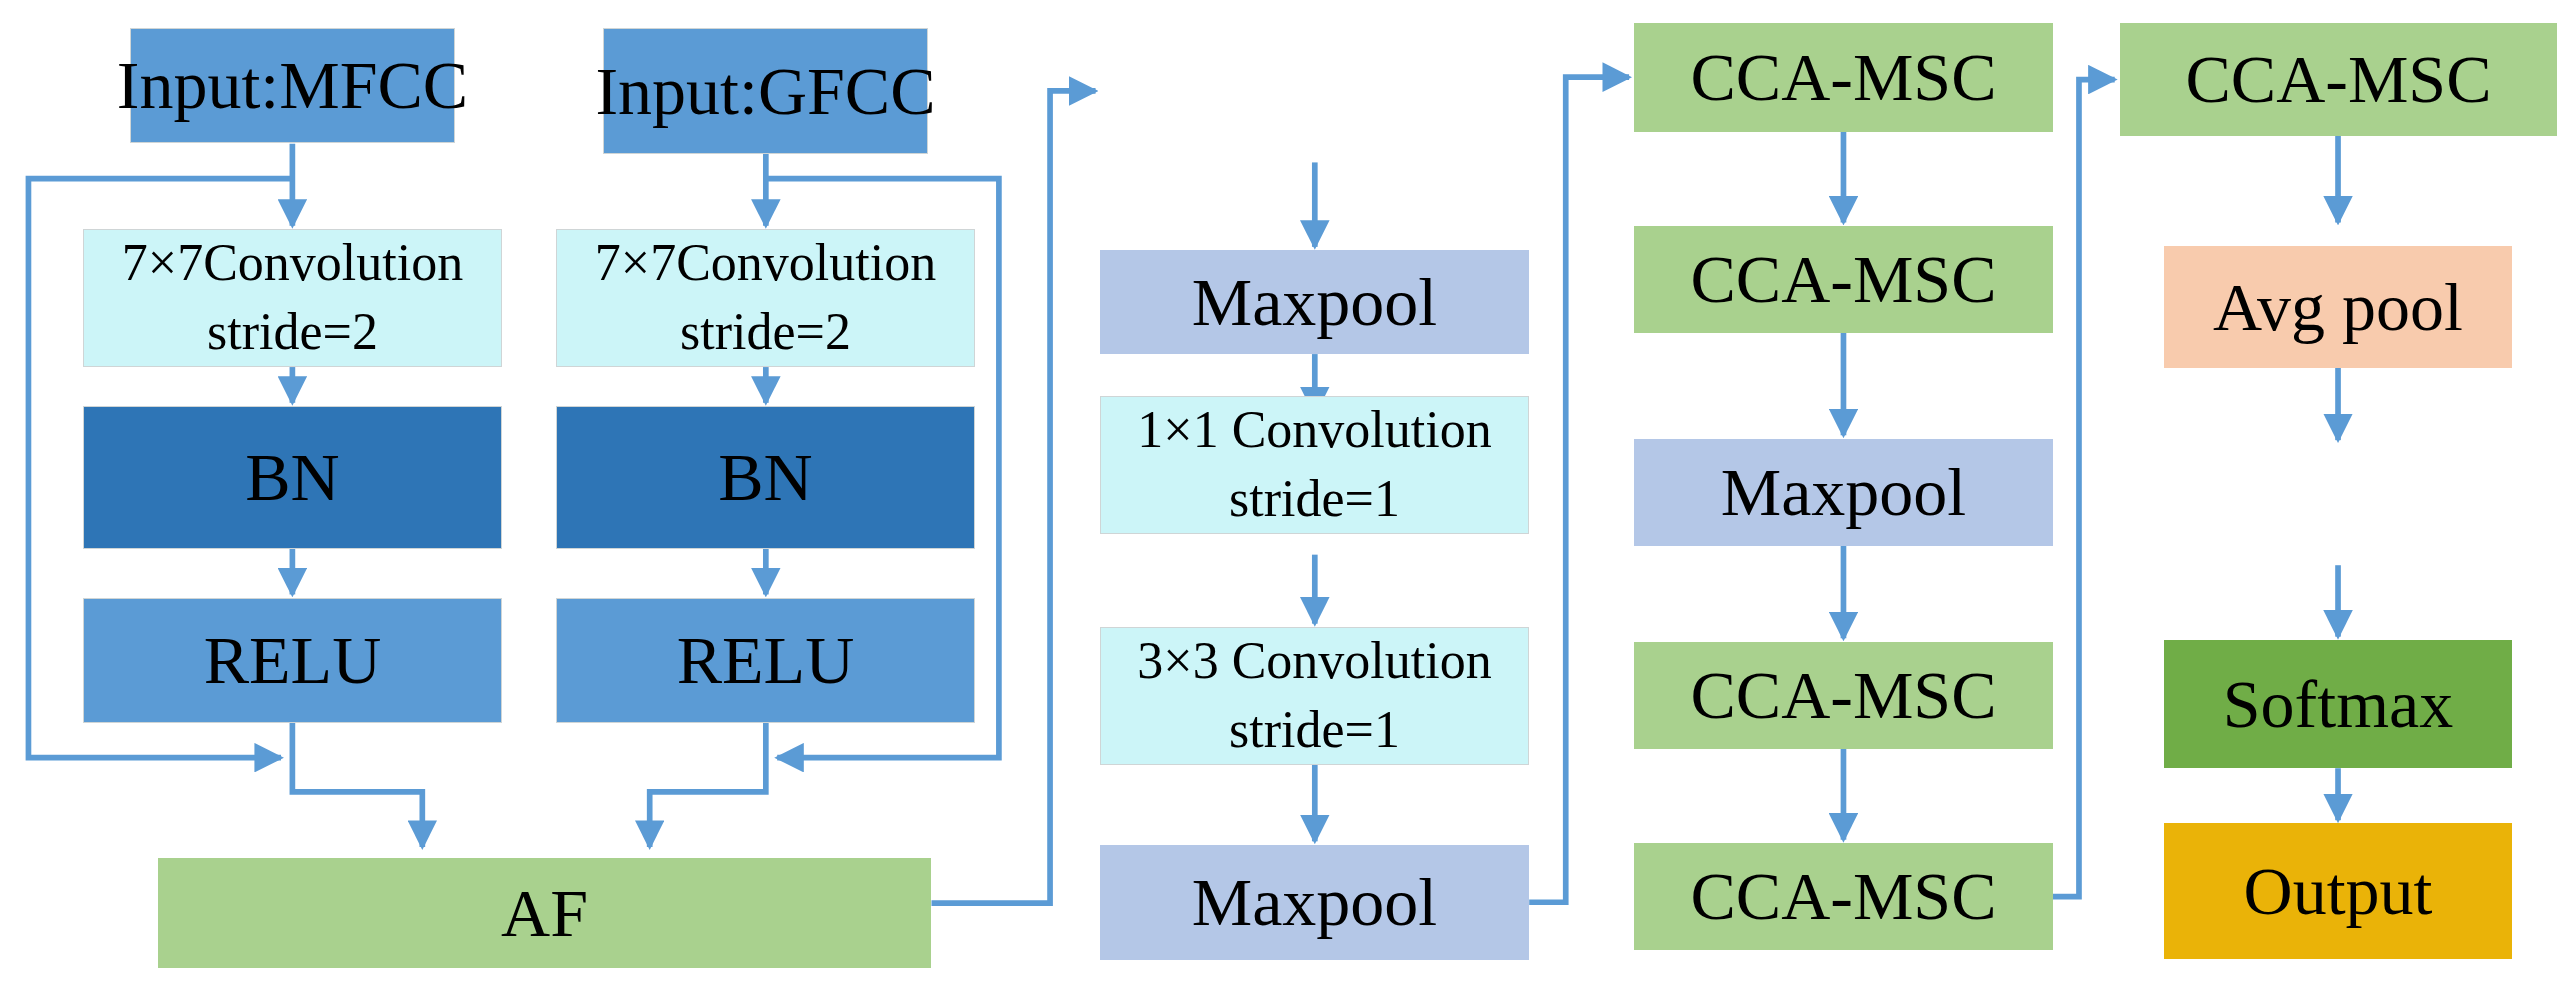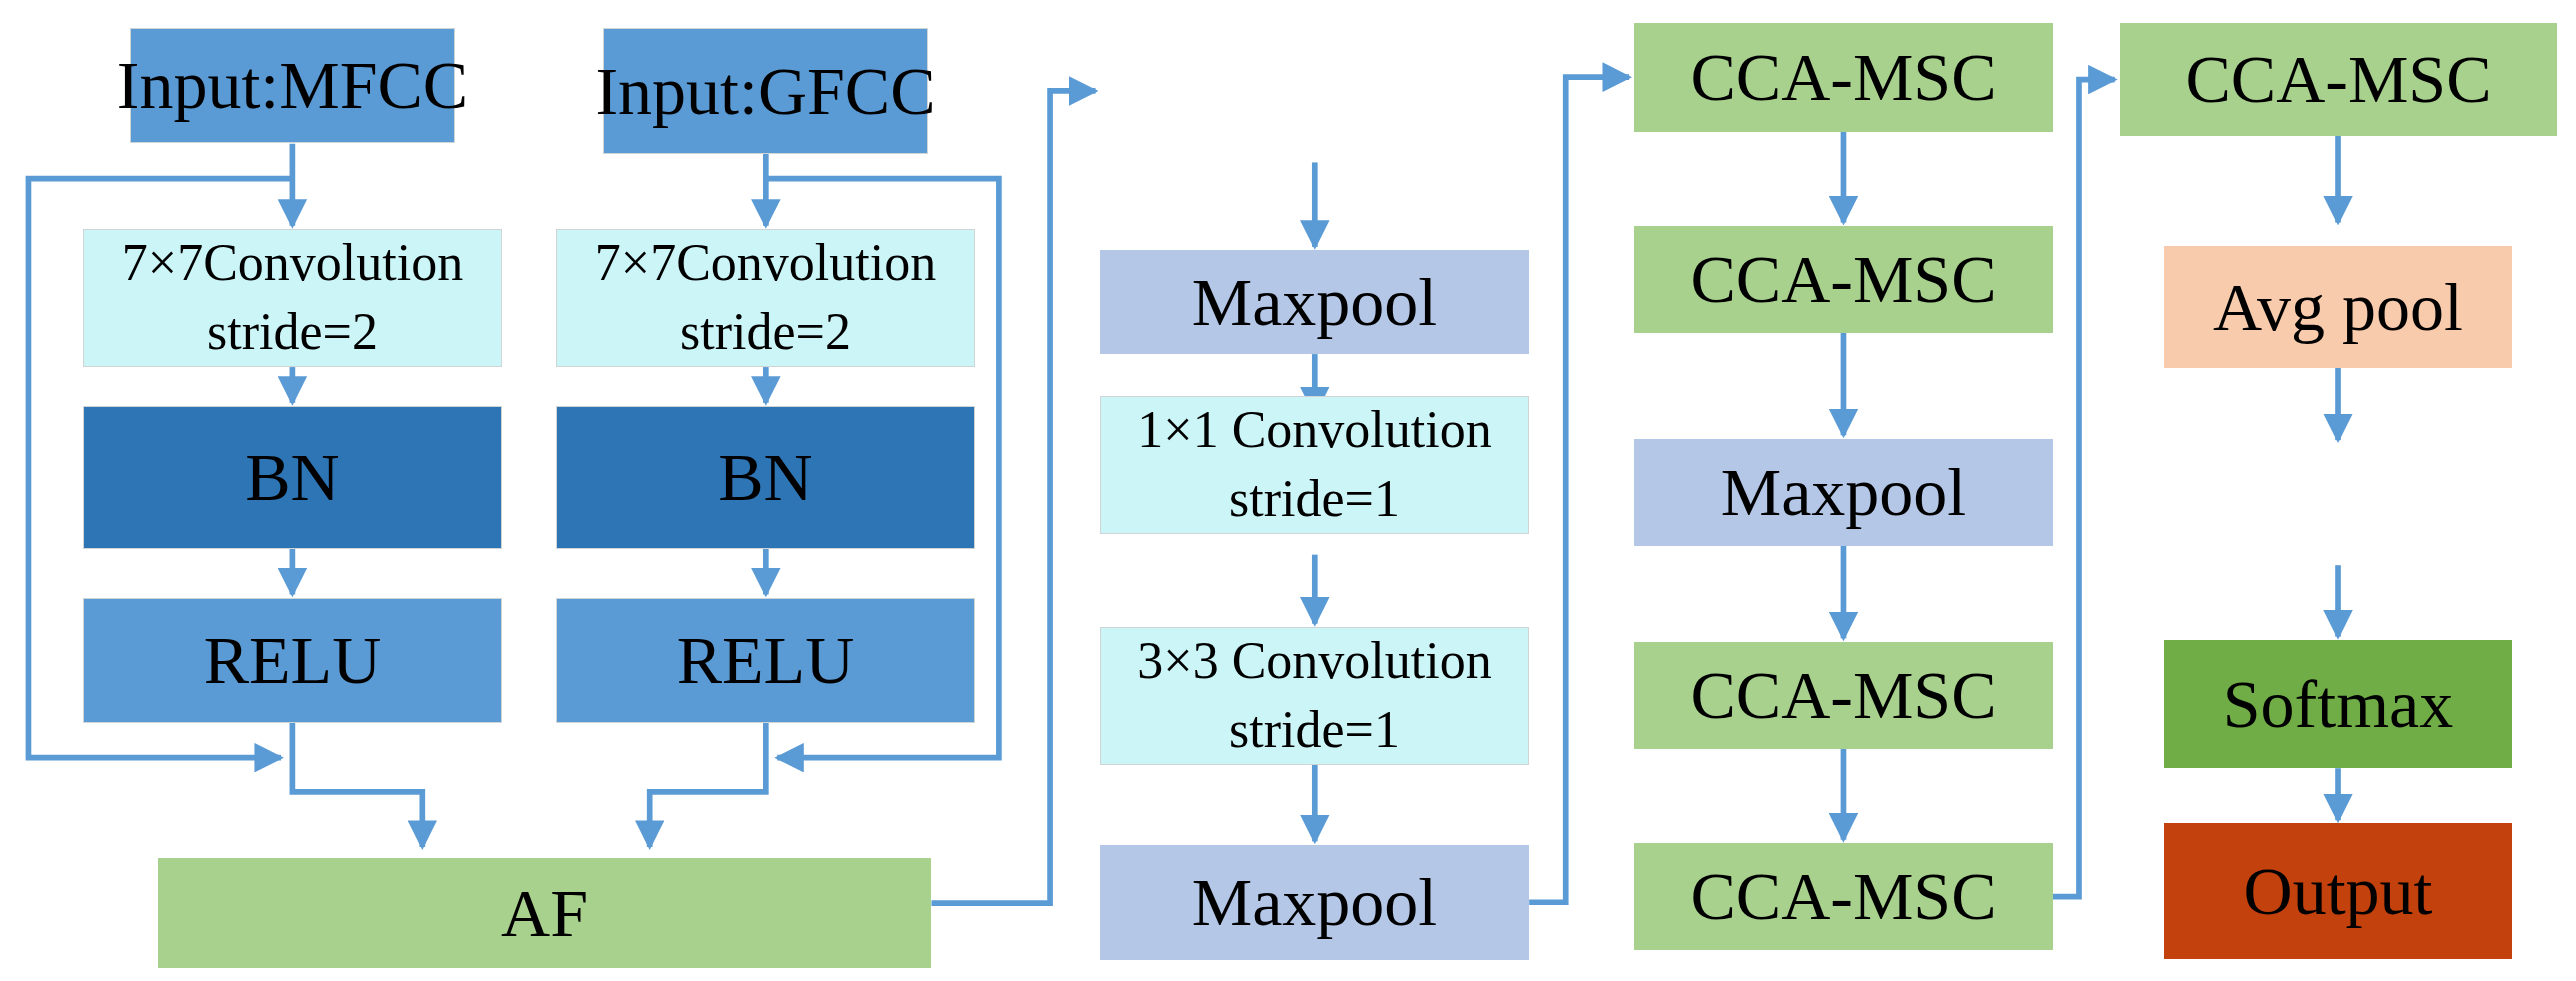--- a/index.html
+++ b/index.html
@@ -163,18 +163,18 @@
 
   <div class="node" style="left: 2120px; top: 23px; width: 437px; height: 113px; background: rgb(169, 209, 142);">
     <span>CCA-MSC</span>
   </div>
   <div class="node" style="left: 2164px; top: 226px; width: 348px; height: 122px; background: rgb(248, 203, 173); margin-top: 20px;">
     <span>Avg pool</span>
   </div>
   <div class="node" style="left: 2164px; top: 640px; width: 348px; height: 128px; background: rgb(112, 173, 71);">
     <span>Softmax</span>
   </div>
-  <div class="node" style="left: 2164px; top: 823px; width: 348px; height: 136px; background: #c2410c;">
+  <div class="node" style="left: 2164px; top: 823px; width: 348px; height: 136px; background: #eab308;">
     <span>Output</span>
   </div>
 
 </div>
 
 
 </body></html>

